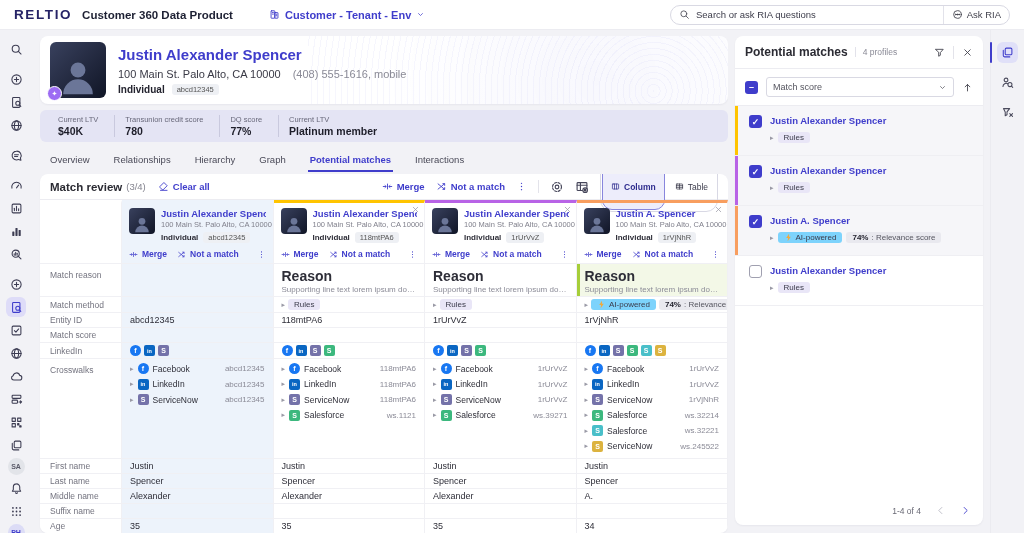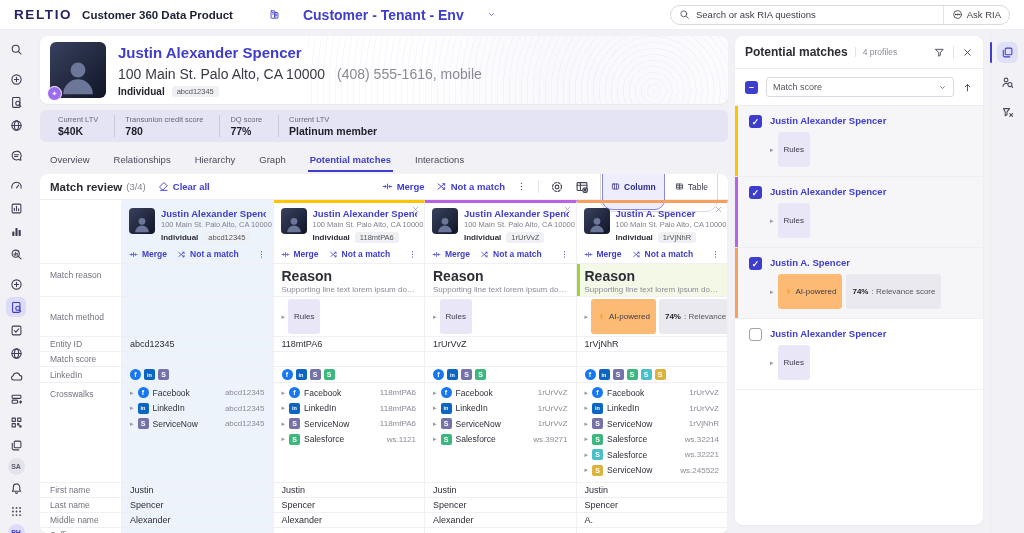--- a/index.html
+++ b/index.html
@@ -7,21 +7,21 @@
   body{font-family:"Liberation Sans",sans-serif;background:#f2f2f6;color:#2b2b33;font-size:11px}
   .ic{display:inline-flex;align-items:center;justify-content:center;line-height:1}
   .ic svg{width:14px;height:14px;display:block}
   .ic.sm svg{width:11px;height:11px}
   .ic.xs svg{width:9px;height:9px}
 
   
   .topbar{height:30px;background:#fff;display:flex;align-items:center;padding:0 14px;gap:10px;border-bottom:1px solid #ececf1;position:relative;z-index:5}
   .logo{font-weight:700;font-size:13.5px;letter-spacing:1.6px;color:#262366;cursor:pointer}
   .app-title{font-weight:700;font-size:11.5px;color:#1d2033}
-  .tenant{display:flex;align-items:center;gap:23px;color:#3f3dcb;font-size:14px;font-weight:600;margin-left:26px;cursor:pointer}
+  .tenant{display:flex;align-items:center;gap:5px;color:#3f3dcb;font-size:11px;font-weight:600;margin-left:26px;cursor:pointer}
   .tenant .caret{color:#3f3dcb}
   .searchpill{margin-left:auto;width:340px;height:20px;border:1px solid #d9d9e3;border-radius:10px;background:#fff;display:flex;align-items:center;padding:0 8px;gap:6px;color:#55555f}
   .searchpill input{flex:1;min-width:0;border:none;outline:none;background:transparent;font-family:"Liberation Sans",sans-serif;font-size:9.5px;color:#2e2e3a}
   .searchpill input::placeholder{color:#3c3c4a}
   .askria{display:flex;align-items:center;gap:4px;font-size:9.5px;color:#44444f;border-left:1px solid #e2e2ea;padding-left:8px;height:100%;cursor:pointer;white-space:nowrap}
 
   .app{display:flex;height:503px}
 
   
   .sidebar{width:32px;display:flex;flex-direction:column;align-items:center;padding:6px 0 6px}
@@ -35,21 +35,21 @@
   .sb-avatar.me{background:#dcdcf6;color:#3f3dcb}
 
   
   .main{width:696px;padding:6px 0 0 8px;display:flex;flex-direction:column;overflow:hidden}
   .profile-card{background:#fff;border-radius:8px;height:68px;display:flex;align-items:center;padding:6px 10px;gap:12px;position:relative;overflow:hidden;box-shadow:0 1px 2px rgba(20,20,60,.05);flex-shrink:0}
   .profile-card::after{content:'';position:absolute;right:-60px;top:-40px;width:480px;height:190px;background:radial-gradient(circle at 60% 45%,rgba(120,120,220,.10),transparent 70%),repeating-radial-gradient(circle at 72% 50%,rgba(130,130,230,.12) 0 1px,transparent 1px 6px);opacity:.55;pointer-events:none}
   .photo{width:56px;height:56px;border-radius:6px;background:linear-gradient(135deg,#39415e,#101526);position:relative;flex-shrink:0;color:#6b7698;display:flex;align-items:flex-end;justify-content:center;overflow:visible}
   .photo svg{width:44px;height:44px}
   .photo-badge{position:absolute;left:-3px;bottom:-3px;width:15px;height:15px;border-radius:50%;background:#9d6cf3;border:1.5px solid #fff;color:#fff;font-size:7px;display:flex;align-items:center;justify-content:center;cursor:pointer}
   .pname{color:#3f3dcb;font-size:15px;font-weight:700}
-  .paddr{font-size:14px;color:#3a3a46;margin-top:5px}
+  .paddr{font-size:11px;color:#3a3a46;margin-top:5px}
   .paddr .phone{color:#8a8a96;margin-left:12px}
   .ptype{margin-top:4px;font-size:10px;font-weight:700;color:#23232e;display:flex;gap:7px;align-items:center}
   .idbadge{background:#eef0f4;border-radius:3px;padding:1px 5px;font-size:7.5px;font-weight:400;color:#555}
 
   .stats{margin-top:6px;background:#e4e4f4;border-radius:6px;height:32px;display:flex;align-items:center;padding:0 8px;flex-shrink:0}
   .stat{padding:0 16px 0 10px}
   .stat + .stat{border-left:1px solid #c9c9de}
   .stat .lab{font-size:7.5px;color:#68687a}
   .stat .val{font-size:10.5px;font-weight:600;color:#1e1e2a;margin-top:1px}
 
@@ -83,22 +83,22 @@
   .hname{color:#3f3dcb;font-weight:700;font-size:9.5px;white-space:nowrap;overflow:hidden;text-overflow:ellipsis;cursor:pointer;display:flex;align-items:center;gap:4px}
   .haddr{font-size:7.5px;color:#80808c;margin-top:1px;white-space:nowrap}
   .htype{font-size:8px;font-weight:700;margin-top:3px;display:flex;gap:5px;align-items:center}
   .hacts{display:flex;align-items:center;gap:10px;margin-top:6px;padding-bottom:4px}
   .hacts .linkbtn{font-size:8.5px}
   .hacts .kebab{margin-left:auto}
   .r-match_reason{min-height:30px;align-items:flex-start;padding-top:4px;display:block}
   .reason-title{font-size:14px;font-weight:600;color:#2e2e38}
   .reason-line{font-size:8px;color:#8b8b97;white-space:nowrap;overflow:hidden;text-overflow:ellipsis;margin-top:1px}
   .green{background:#f3f8e7;box-shadow:inset 3px 0 0 #a6ce39}
-  .chip{background:#e9e6f7;border-radius:3px;padding:13px 6px;font-size:8px;color:#3a3a4a;display:inline-flex;align-items:center;gap:3px;white-space:nowrap}
-  .chip.ai{background:#fdba74}
+  .chip{background:#e9e6f7;border-radius:3px;padding:1px 6px;font-size:8px;color:#3a3a4a;display:inline-flex;align-items:center;gap:3px;white-space:nowrap}
+  .chip.ai{background:#7dd3fc}
   .chip.rel{background:#e9e9ef;color:#55555f}
   .chip.rel b{color:#1e1e2a}
   .expander{color:#9a9aa6;font-size:7px;cursor:pointer;flex-shrink:0}
   .r-crosswalks{min-height:95px;align-items:flex-start;padding-top:4px;display:block}
   .lab-cell.r-crosswalks,.lab-cell.r-match_reason{display:flex;align-items:flex-start;padding-top:6px}
   .cw{display:flex;align-items:center;gap:4px;margin-bottom:4.5px}
   .cw-src{font-size:8.5px;color:#2e2e38}
   .cw-val{margin-left:auto;color:#8b8b97;font-size:8px}
   .srcic{width:11px;height:11px;border-radius:2px;color:#fff;font-size:7px;font-weight:700;display:inline-flex;align-items:center;justify-content:center;flex-shrink:0}
   .srcic.round{border-radius:50%}
@@ -1034,20 +1034,33 @@
             <span class="cb empty"></span>
             <div>
               <div class="p-name">Justin Alexander Spencer</div>
               <div class="p-chiprow">
                 <span class="expander">▸</span>
                 <span class="chip">Rules</span>
               </div>
             </div>
           </div>
         </div>
+      <div class="p-footer">
+        <span>1-4 of 4</span>
+        <span class="ic sm chev dis">
+            <svg viewBox="0 0 16 16" fill="none" stroke="currentColor" stroke-width="1.3" stroke-linecap="round" stroke-linejoin="round">
+              <path d="M10 3.5 5.5 8l4.5 4.5"></path>
+            </svg>
+          </span>
+        <span class="ic sm chev">
+            <svg viewBox="0 0 16 16" fill="none" stroke="currentColor" stroke-width="1.3" stroke-linecap="round" stroke-linejoin="round">
+              <path d="M6 3.5 10.5 8 6 12.5"></path>
+            </svg>
+          </span>
+      </div>
     </aside>
   </div>
 
   <div class="rail" id="rail">
       <div class="rail-item active">
         <span class="ic ">
           <svg viewBox="0 0 16 16" fill="none" stroke="currentColor" stroke-width="1.3" stroke-linecap="round" stroke-linejoin="round">
             <rect x="5.2" y="2.6" width="8.2" height="8.2" rx="1.4"></rect>
             <path d="M2.8 5.4v6.4a1.6 1.6 0 0 0 1.6 1.6h6.4"></path>
           </svg>

